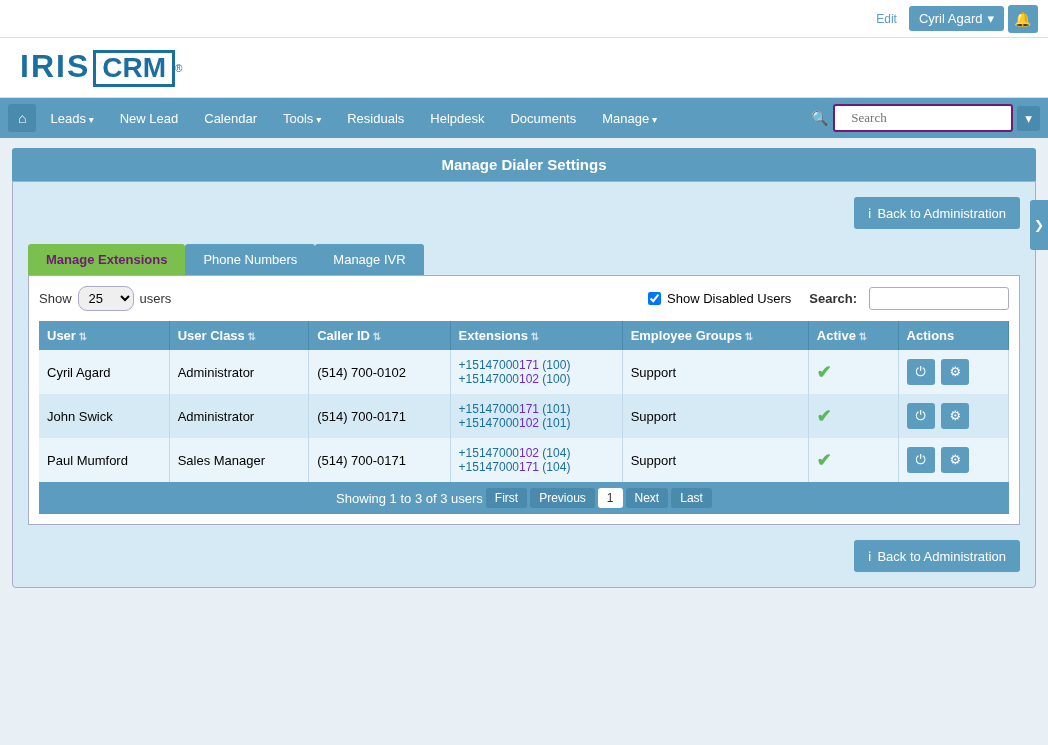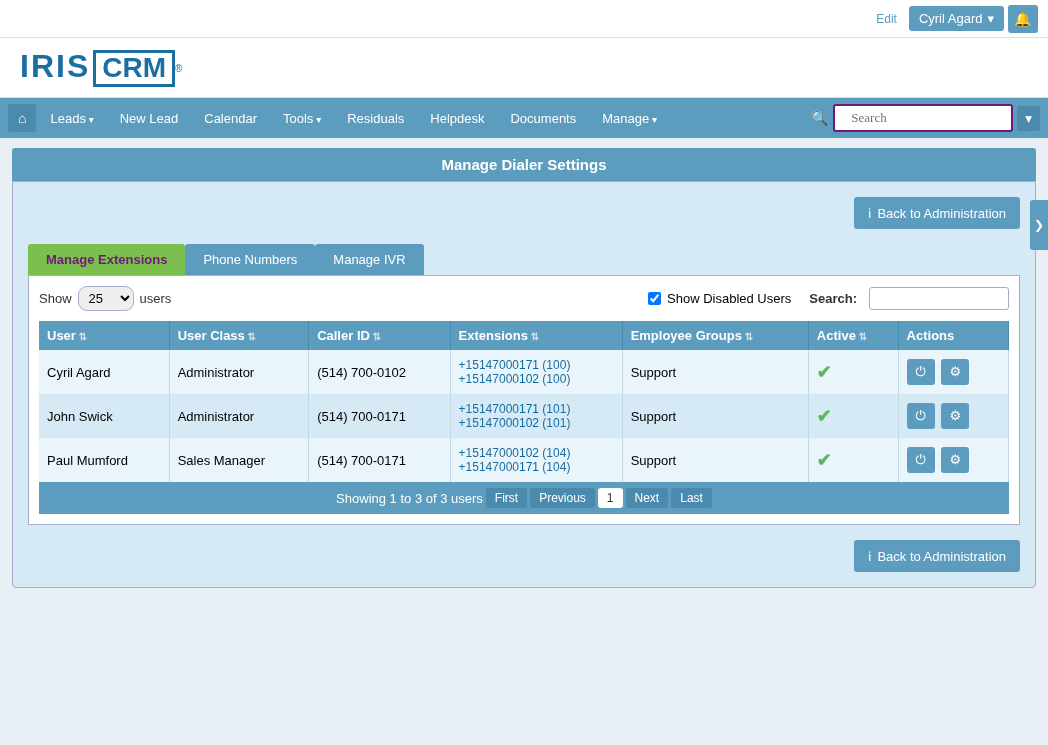--- a/index.html
+++ b/index.html
@@ -233,21 +233,21 @@
     }
     #data-table thead th:last-child::after { content: ''; }
     #data-table tbody tr:nth-child(odd) { background: #eaf4fb; }
     #data-table tbody tr:nth-child(even) { background: #d6eaf5; }
     #data-table tbody td {
       padding: 8px 8px;
       border-right: 1px solid #c0d8e8;
       vertical-align: middle;
     }
     .ext-line { display: block; color: #1a6ea0; font-size: 12px; }
-    .ext-line span.ext-num { color: #0369a1; }
+    .ext-line span.ext-num { color: #6d28d9; }
     .checkmark { color: #5cb85c; font-size: 18px; font-weight: bold; }
 
     .action-btn {
       display: inline-flex;
       align-items: center;
       justify-content: center;
       background: #5b9cbf;
       color: #fff;
       border: none;
       border-radius: 3px;

